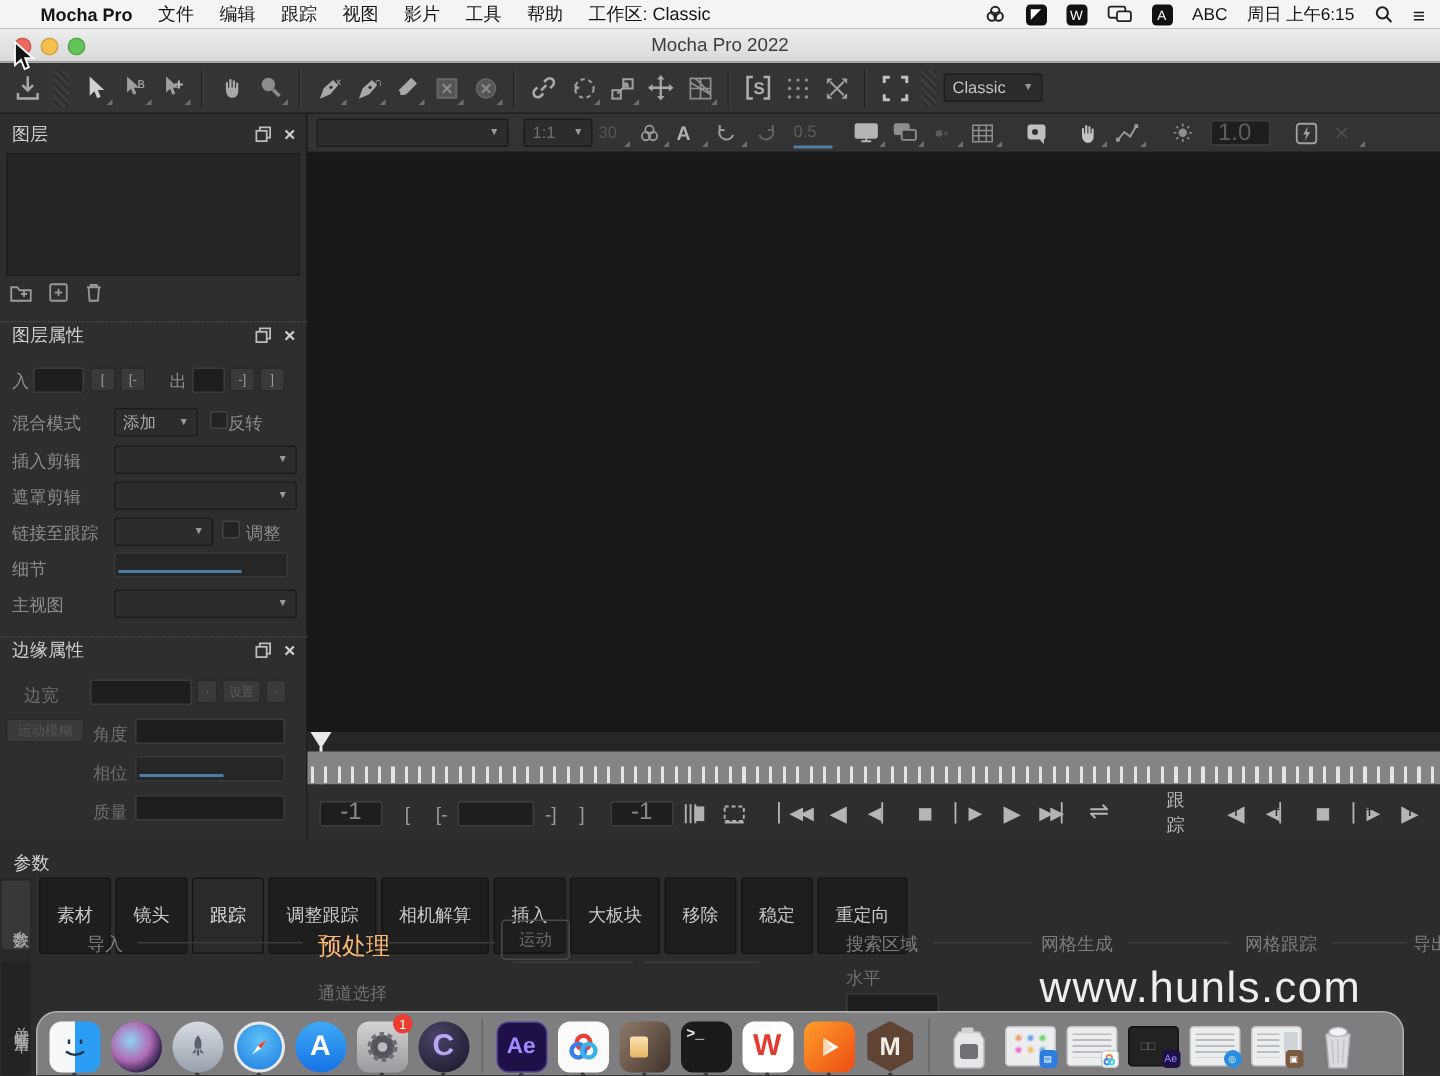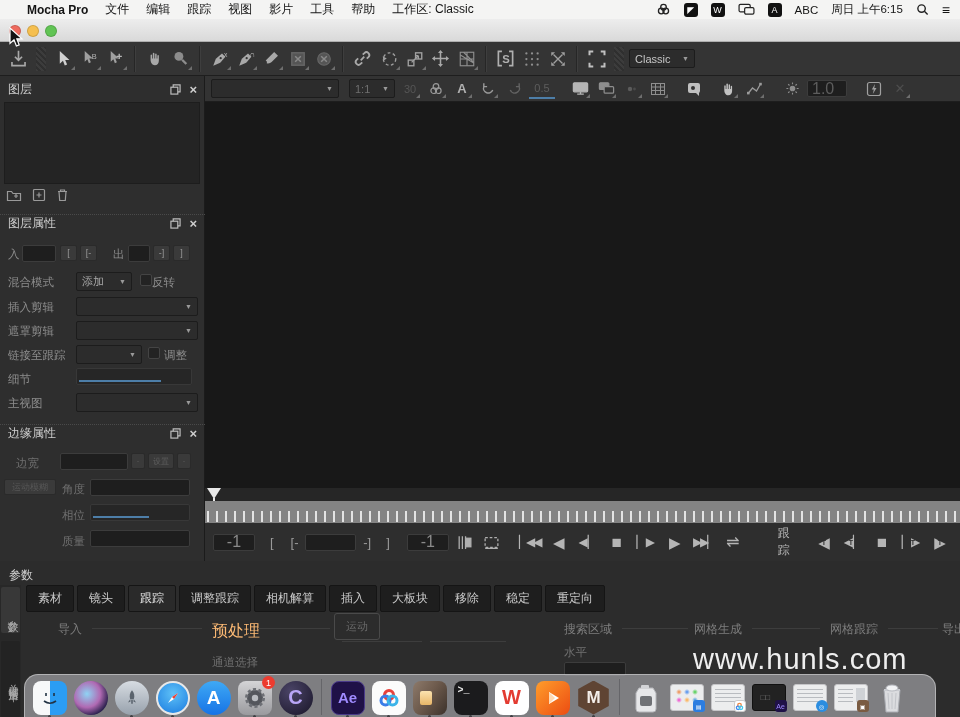--- a/index.html
+++ b/index.html
@@ -14,21 +14,21 @@
   .mb-ic{display:flex;align-items:center;justify-content:center}
   .sqic{width:14px;height:14px;background:#111;border-radius:3px;color:#fff;font-size:9px;display:flex;align-items:center;justify-content:center}
   
   .titlebar{left:0;top:19px;width:960px;height:23px;background:linear-gradient(#ededed,#d9d9d9);border-bottom:1px solid #aeaeae}
   .tl{position:absolute;top:6px;width:12px;height:12px;border-radius:50%;border:1px solid rgba(0,0,0,.15)}
   .wtitle{position:absolute;left:0;right:0;top:4px;text-align:center;font-size:12.5px;color:#3d3d3d}
   
   .toolbar1{left:0;top:42px;width:960px;height:34px;background:#343434;border-bottom:1px solid #1e1e1e;display:flex;align-items:center;padding:0 6px;gap:1px}
   .toolbar2{left:205px;top:76px;width:755px;height:26px;background:#333;border-bottom:1px solid #1d1d1d;display:flex;align-items:center;padding:0 6px;gap:4px}
   .icn{width:25px;height:25px;display:flex;align-items:center;justify-content:center;position:relative;flex:none}
-  .icn2{width:22px;height:20px;display:flex;align-items:center;justify-content:center;position:relative;flex:none}
+  .icn2{width:22px;height:20px;display:flex;align-items:center;justify-content:flex-start;position:relative;flex:none}
   .crn::after{content:"";position:absolute;right:1px;bottom:1px;border-left:4px solid transparent;border-bottom:4px solid #6e6e6e}
   .vsep{width:2px;height:26px;border-left:1px solid #262626;border-right:1px solid #3e3e3e;margin:0 5px;flex:none}
   .hatch{width:10px;height:24px;margin:0 4px;background:repeating-linear-gradient(45deg,#3c3c3c 0 2px,#2f2f2f 2px 4px);flex:none}
   .dd{background:#2c2c2c;border:1px solid #1c1c1c;border-radius:2px;height:19px;display:flex;align-items:center;justify-content:space-between;padding:0 5px;font-size:11px;color:#c5c5c5;gap:6px}
   .dd .car{font-size:7px;color:#9a9a9a}
   .graytxt{color:#6f6f6f;font-size:11px}
   .bluebar{border-bottom:2px solid #4d7ea8}
   .fld{background:#1e1e1e;border:1px solid #3c3c3c;border-radius:2px;height:17px;font-size:16px;color:#8a8a8a;display:flex;align-items:center;padding:0 4px}
   
   .sidebar{left:0;top:76px;width:205px;height:485px;background:#2e2e2e;border-right:1px solid #1b1b1b}
@@ -45,21 +45,21 @@
   .ruler{left:205px;top:501px;width:755px;height:22px;background:#848484}
   .ticks{position:absolute;left:2px;right:2px;bottom:1px;height:11px;background:repeating-linear-gradient(90deg,#e4e4e4 0 2px,transparent 2px 9px)}
   .playhead{position:absolute;left:2px;top:0;width:0;height:0;border-left:7px solid transparent;border-right:7px solid transparent;border-top:11px solid #e8e8e8}
   .phline{position:absolute;left:8px;top:10px;width:2px;height:25px;background:#e8e8e8}
   .transport{left:205px;top:523px;width:755px;height:38px;background:#2e2e2e;display:flex;align-items:center;padding:0 8px;gap:5px;font-size:11px}
   .tpb{color:#b5b5b5;font-size:15px;width:24px;text-align:center;flex:none;position:relative;line-height:1}
   .bkt{color:#9a9a9a;font-size:13px;flex:none;padding:0 2px}
   .tmark{position:absolute;left:0;right:0;top:4px;font-size:7px;color:#2c2c2c;font-weight:bold;text-align:center}
   
   .bottom{left:0;top:561px;width:960px;height:156px;background:#2c2c2c}
-  .tab{background:#1e1e1e;border:1px solid #151515;color:#c9c9c9;font-size:12px;padding:4px 11px;border-radius:2px;flex:none}
+  .tab{background:#1e1e1e;border:1px solid #151515;color:#c9c9c9;font-size:12px;padding:16px 11px;border-radius:2px;flex:none}
   .tab.active{background:#2a2a2a;color:#e2e2e2}
   .secline{position:absolute;height:1px;background:#3d3d3d}
   .vstrip{position:absolute;left:0;top:24px;width:21px;height:132px;background:#282828}
   .vtab{position:absolute;left:1px;width:19px;background:#383838;color:#ababab;font-size:11px;writing-mode:vertical-rl;text-align:center;letter-spacing:2px;border-radius:2px}
   
   .dock{left:24px;top:674px;width:912px;height:43px;background:rgba(195,195,200,.55);border:1px solid rgba(255,255,255,.4);border-bottom:none;border-radius:14px 14px 0 0;display:flex;align-items:flex-end;padding:2px 6px 1px;gap:4px;z-index:40}
   .dki{width:37px;height:37px;flex:none;position:relative;display:flex;align-items:center;justify-content:center}
   .rsq{width:34px;height:34px;border-radius:8px;display:flex;align-items:center;justify-content:center}
   .cir{width:34px;height:34px;border-radius:50%;display:flex;align-items:center;justify-content:center}
   .rundot{position:absolute;bottom:-2px;left:50%;margin-left:-1.5px;width:3px;height:3px;border-radius:50%;background:rgba(50,50,55,.85)}
@@ -112,20 +112,21 @@
         </svg>
     </span>
     <span style="font-size:14px">≡</span>
   </span>
 </div>
 
 <div class="abs titlebar">
   <span class="tl" style="left:9px;background:#ee6a5e"></span>
   <span class="tl" style="left:27px;background:#f5bf4f"></span>
   <span class="tl" style="left:45px;background:#61c454"></span>
+  <span class="wtitle">Mocha Pro 2022</span>
 </div>
 
 <svg class="abs" style="left:7px;top:27px;z-index:60" width="17" height="23" viewBox="0 0 17 23">
   <path d="M3 1v15.5l4-3.7 2.4 6.2 2.8-1.1-2.4-6.1h5.2z" fill="#141414" stroke="#fff" stroke-width="1.2"></path>
 </svg>
 
 <div class="abs toolbar1">
   <div class="icn">
     <svg width="19" height="19" viewBox="0 0 16 16" fill="none" stroke="#a8a8a8" stroke-width="1.4">
         <path d="M8 1.5v7.5M5 6.5l3 3 3-3"></path>

